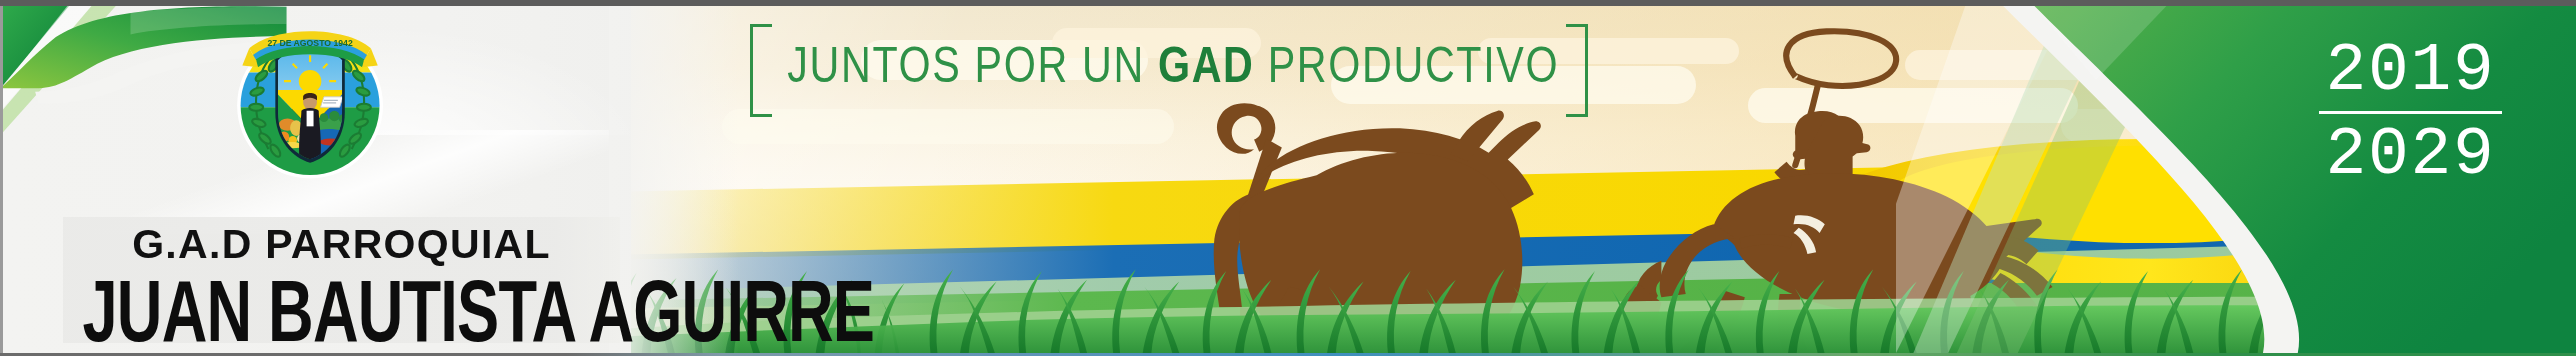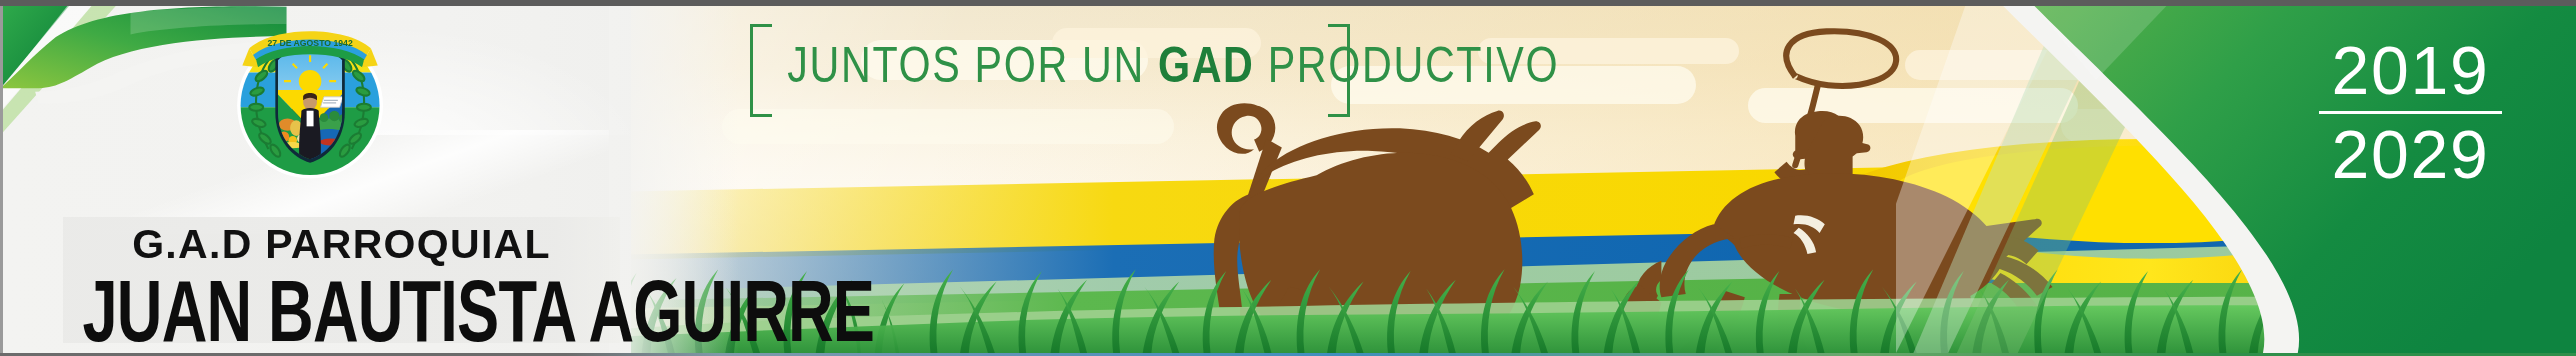--- a/index.html
+++ b/index.html
@@ -104,21 +104,21 @@
 
   
   .grass{position:absolute;left:0;bottom:0;width:1976px;height:96px;}
 
   
   .bull{position:absolute;left:487px;top:59px;width:487px;height:252px;}
   .rider{position:absolute;left:1009px;top:8.7px;width:522px;height:339px;}
 
   
   .slogan{
-    position:absolute;left:750px;top:24px;width:600px;height:87px;z-index:40;
+    position:absolute;left:750px;top:24px;width:838px;height:87px;z-index:40;
   }
   .bracket{position:absolute;top:0;width:19px;height:87px;border-top:3.5px solid #2f9147;}
   .bracket.l{left:0;border-left:3.5px solid #2f9147;}
   .bracket.r{right:0;border-right:3.5px solid #2f9147;}
   .bracket.l:after,.bracket.r:after{content:"";position:absolute;bottom:0;width:19px;height:0;}
   .bracket.l{border-bottom:0;}
   .slogan-text{
     position:absolute;left:22.6px;top:12px;width:711px;
     text-align:center;white-space:nowrap;
     font-family:"Liberation Sans Narrow","Liberation Sans",sans-serif;
@@ -127,21 +127,21 @@
   }
   .slogan-text b{font-weight:bold;color:#1f7f3a;}
 
   
   .right-panel{position:absolute;right:0;top:5.2px;width:626px;height:348px;z-index:45;}
   .years{
     position:absolute;right:57px;top:35px;width:217px;text-align:center;z-index:52;
     color:#fff;
   }
   .year-top,.year-bot{
-    font-family:Liberation Sans, sans-serif;font-weight:300;
+    font-family:Liberation Mono, monospace;font-weight:300;
     font-size:68px;line-height:71px;letter-spacing:1.7px;color:#ffffff;
   }
   .year-rule{height:2.6px;background:#fff;margin:5.2px 17.4px 5.2px 17.4px;}
 
   
   .streaks{position:absolute;left:1896px;top:5.2px;width:487px;height:348px;z-index:18;}
 </style>
 </head>
 <body>
 

